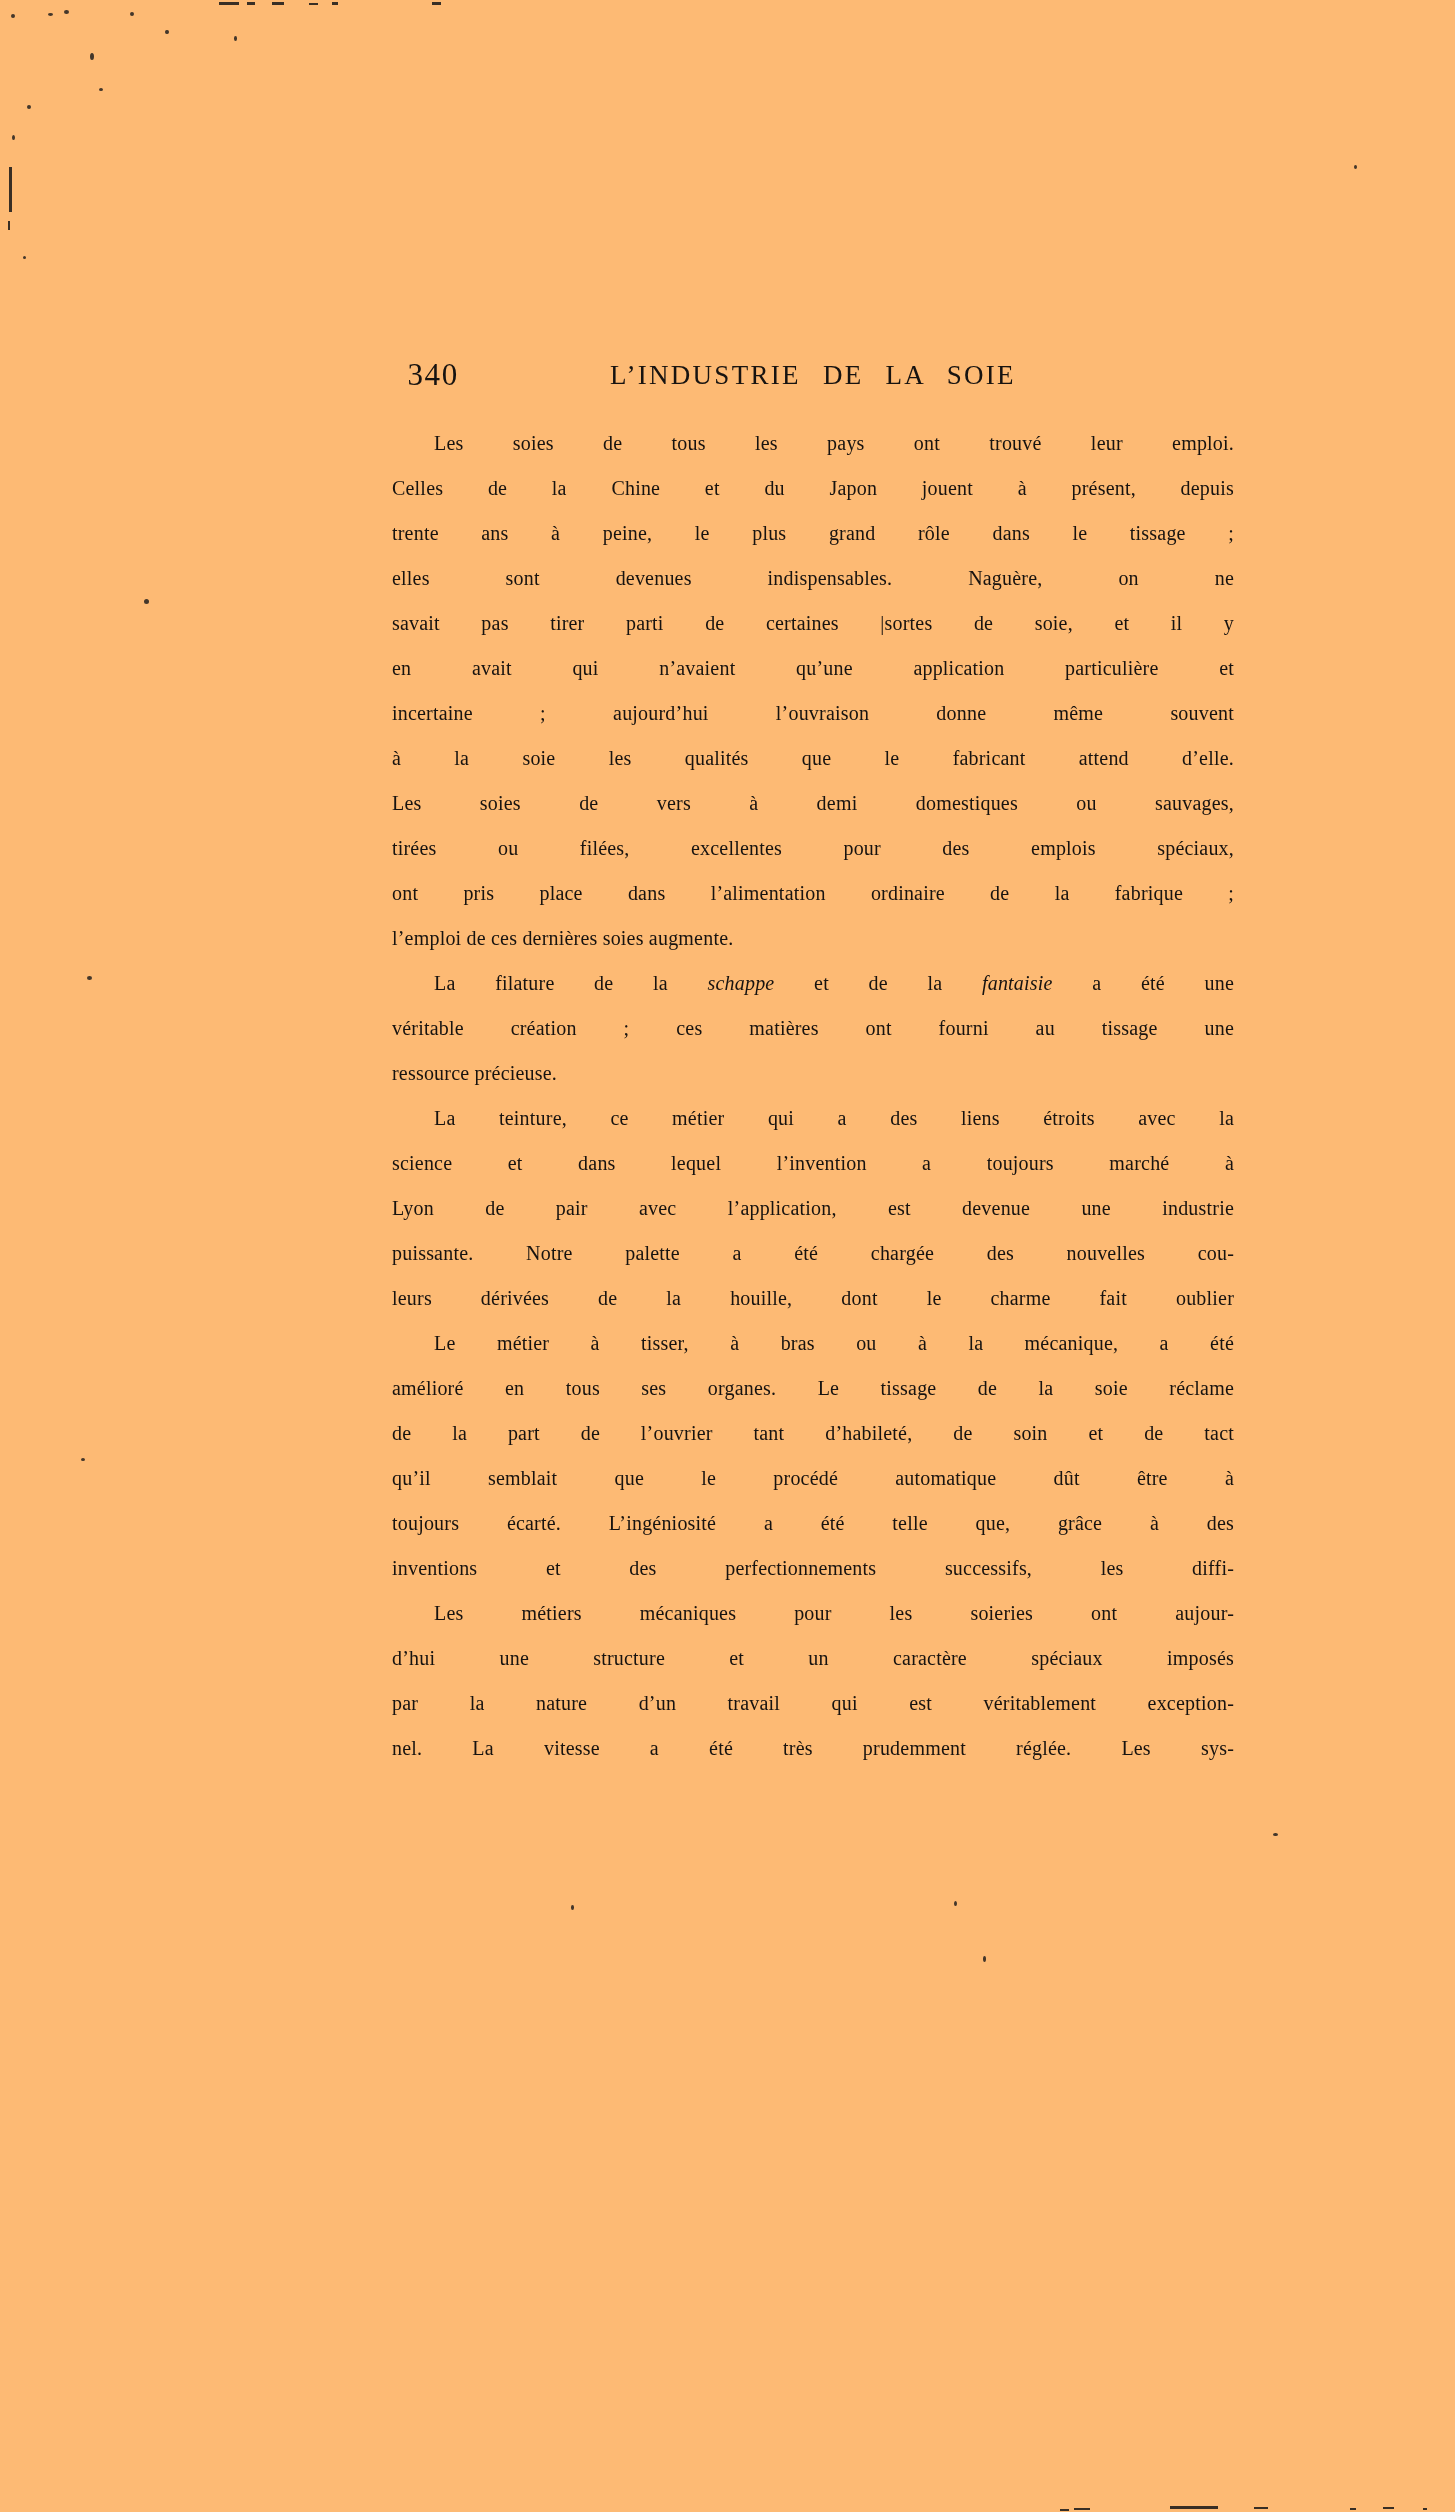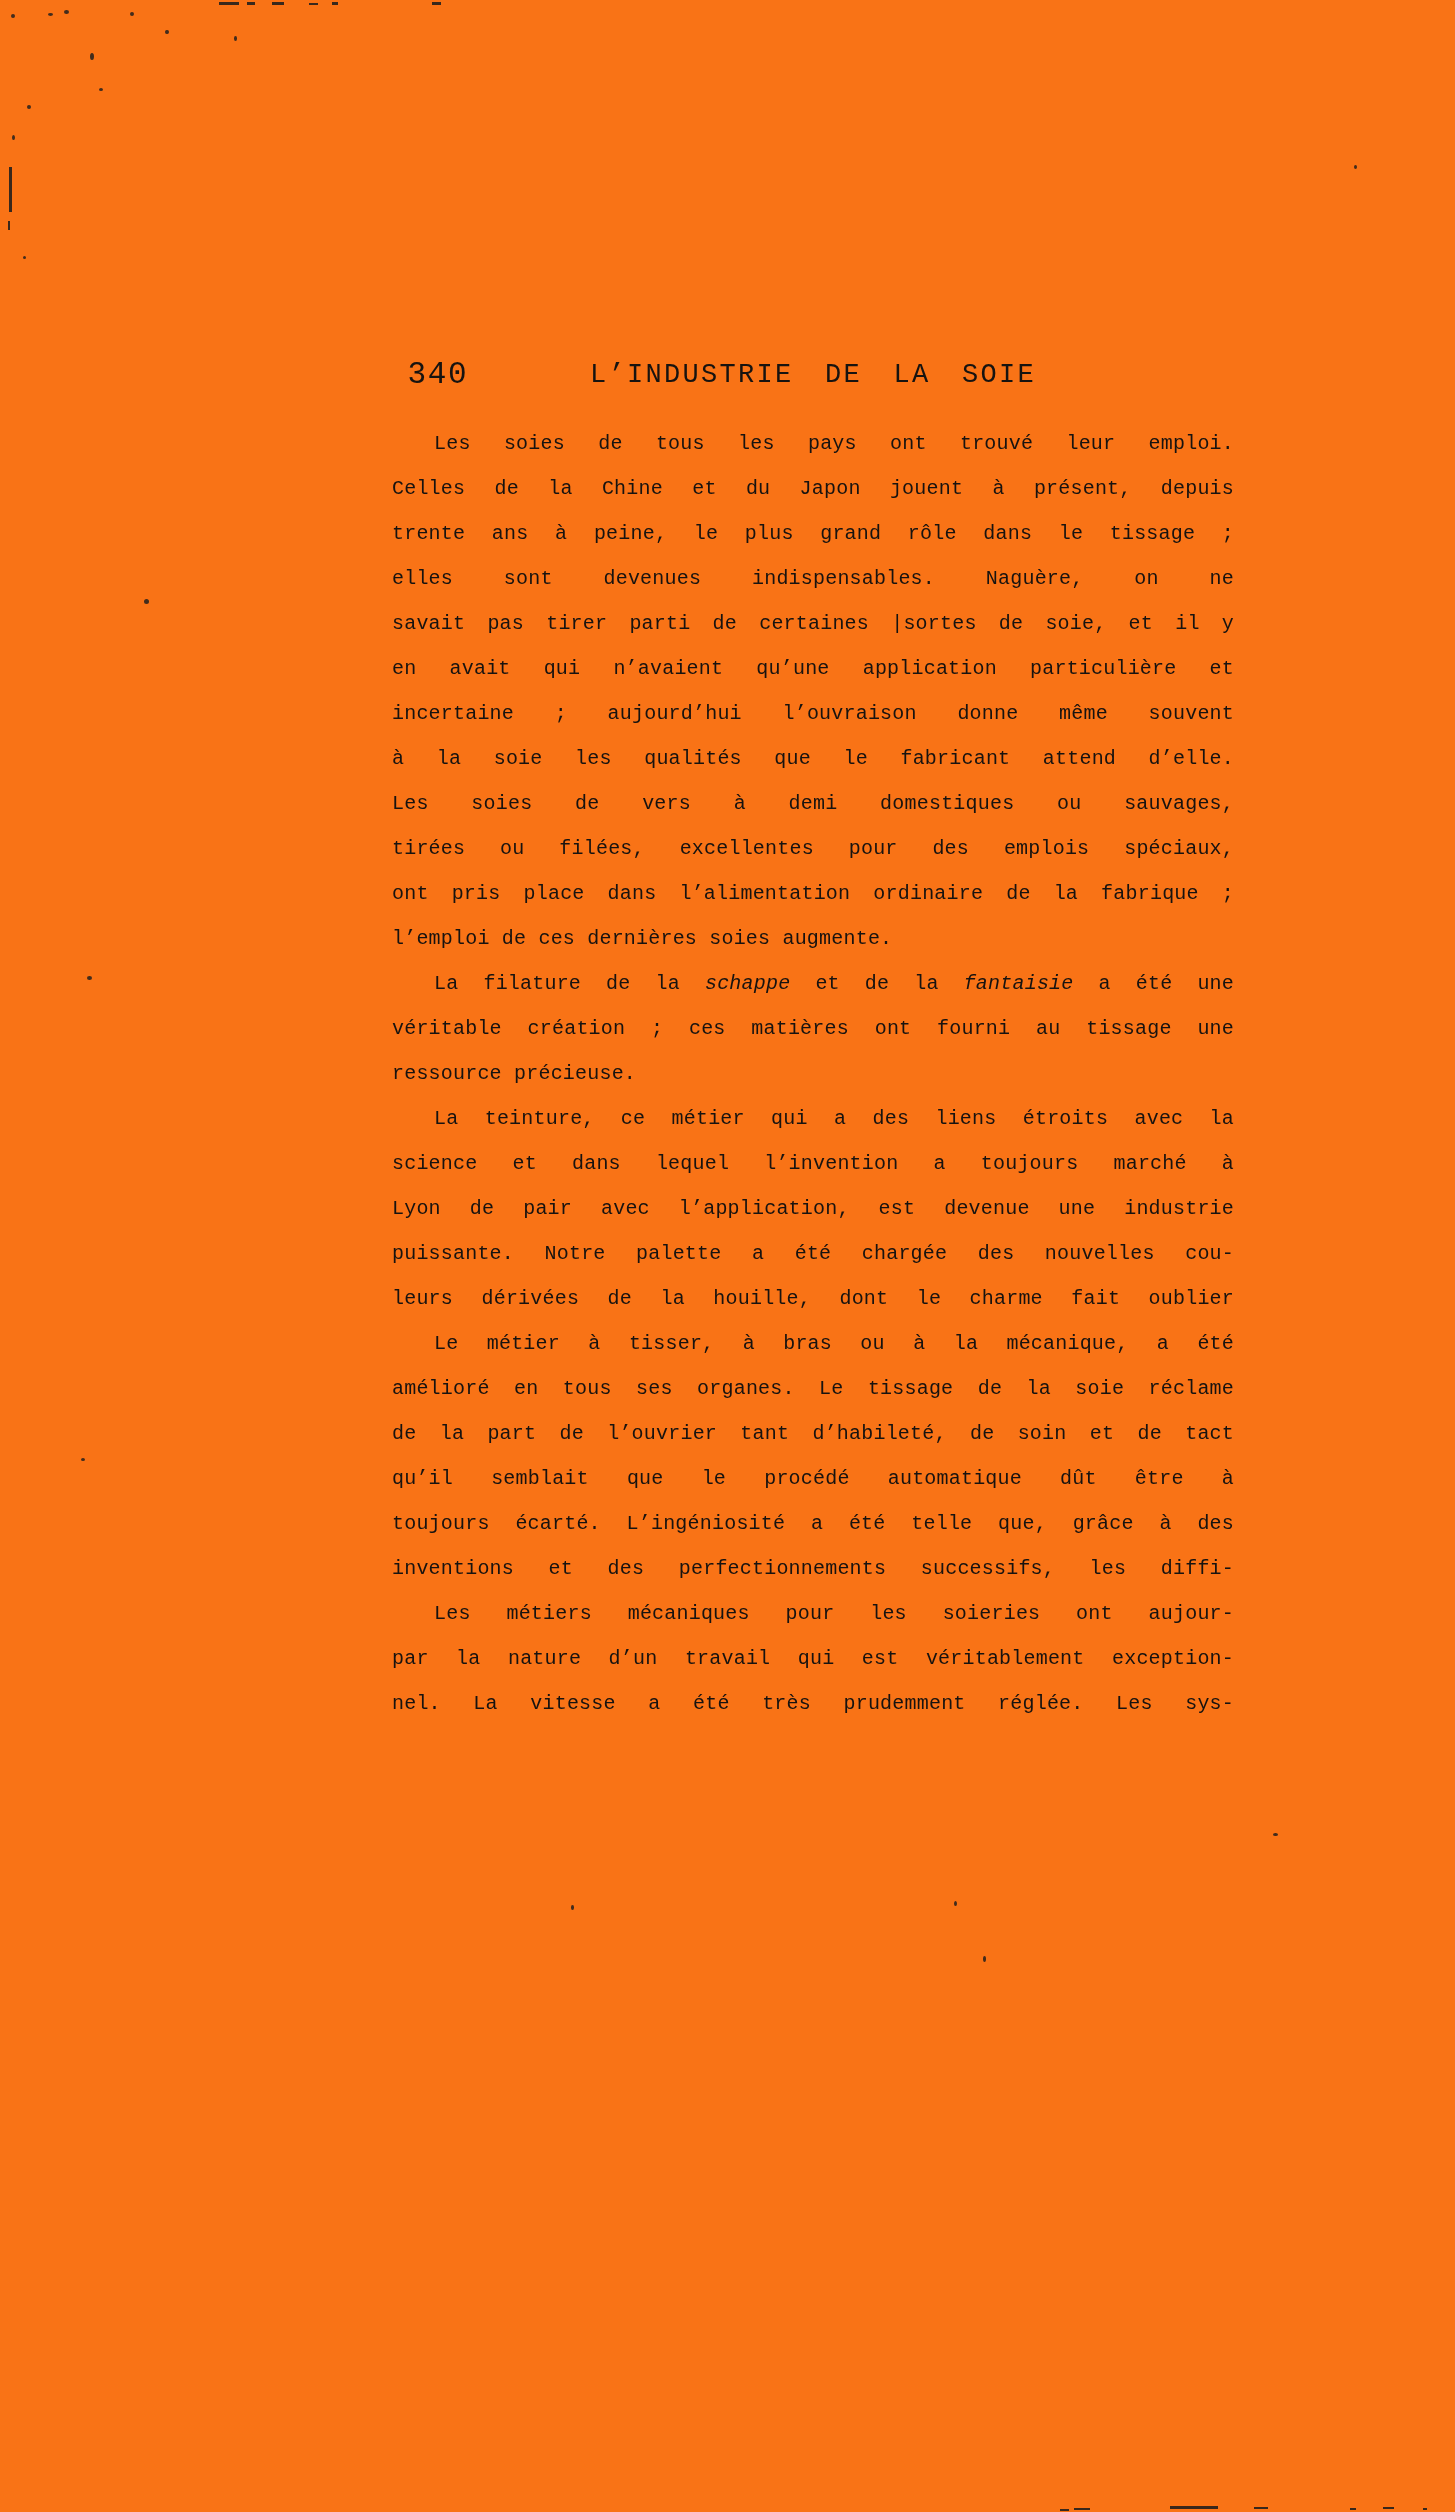--- a/index.html
+++ b/index.html
@@ -1,23 +1,23 @@
 <!DOCTYPE html>
 <html lang="fr" style="font-size:12.4px"><head>
 <meta charset="utf-8">
 <style>
   html, body { margin: 0; padding: 0; background: #e9e9e9; }
   .page {
     position: relative;
     width: 1455px;
     height: 2512px;
     margin: 0 auto;
-    background: #f97316;
+    background: #fdba74;
     color: #171310;
-    font-family: Liberation Mono, monospace;
+    font-family: Liberation Serif, serif;
     overflow: hidden;
   }
 
   
   .running-head {
     position: absolute;
     top: 355px;
     left: 392px;
     width: 842px;
     height: 40px;
@@ -116,20 +116,21 @@
       <div class="line indent">Le métier à tisser, à bras ou à la mécanique, a été</div>
       <div class="line">amélioré en tous ses organes. Le tissage de la soie réclame</div>
       <div class="line">de la part de l’ouvrier tant d’habileté, de soin et de tact</div>
       <div class="line">qu’il semblait que le procédé automatique dût être à</div>
       <div class="line">toujours écarté. L’ingéniosité a été telle que, grâce à des</div>
       <div class="line">inventions et des perfectionnements successifs, les diffi-</div>
     </div>
 
     <div class="para">
       <div class="line indent">Les métiers mécaniques pour les soieries ont aujour-</div>
+      <div class="line">d’hui une structure et un caractère spéciaux imposés</div>
       <div class="line">par la nature d’un travail qui est véritablement exception-</div>
       <div class="line">nel. La vitesse a été très prudemment réglée. Les sys-</div>
     </div>
 
   </main>
 
   <div>
     <div class="dash" style="left:219px;top:1.6px;width:20px;height:3.1px;"></div>
     <div class="dash" style="left:247px;top:2.3px;width:7.8px;height:2.3px;"></div>
     <div class="dash" style="left:272px;top:1.6px;width:12.4px;height:3.1px;"></div>

